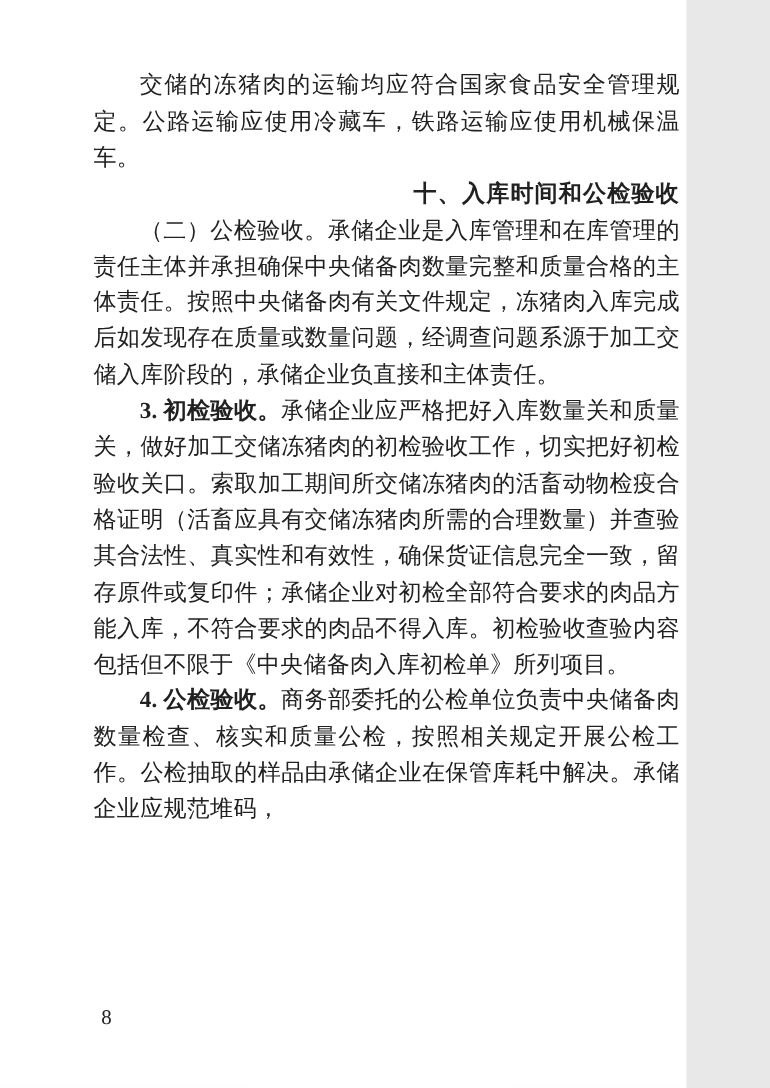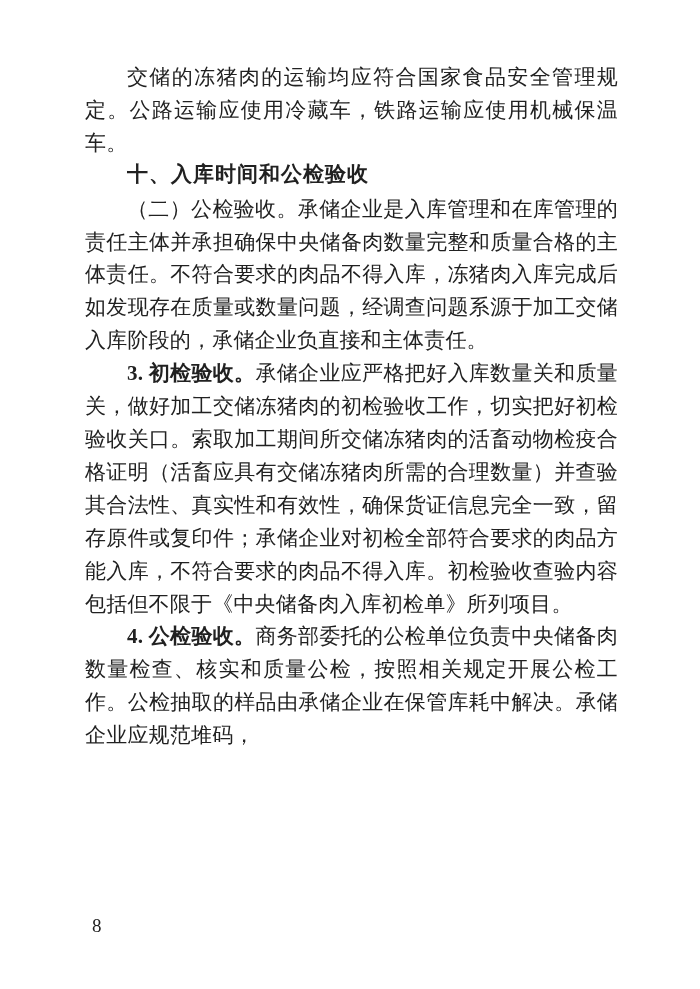--- a/index.html
+++ b/index.html
@@ -2,21 +2,21 @@
 <html><head>
 <meta charset="utf-8">
 <style>
   html, body {
     margin: 0;
     padding: 0;
     background: #e8e8e8;
   }
   .page {
     position: relative;
-    width: 700px;
+    width: 624px;
     height: 989px;
     background: #ffffff;
     overflow: hidden;
     font-family: "Liberation Serif", serif;
     color: #212121;
   }
   .text-block {
     position: absolute;
     left: 85px;
     top: 61px;
@@ -26,23 +26,23 @@
     margin: 0;
     padding: 0;
     font-size: 21px;
     line-height: 32.9px;
     text-align: justify;
     text-justify: inter-character;
     text-indent: 2em;
     letter-spacing: 0.2px;
   }
   .text-block p.heading {
-    font-family: Liberation Mono, monospace;
+    font-family: Liberation Serif, serif;
     font-weight: 700;
-    text-align: left;
+    text-align: right;
     letter-spacing: 1px;
   }
   .seg-bold {
     font-weight: 700;
   }
   .seg-kai {
     
     font-family: "Liberation Serif", serif;
   }
   .seg-normal {
@@ -62,21 +62,21 @@
 <body>
 
 <div class="page">
   <div class="text-block">
 
       <p class="body"><span class="seg-normal">交储的冻猪肉的运输均应符合国家食品安全管理规定。公路运输应使用冷藏车，铁路运输应使用机械保温车。</span></p>
 
       <p class="heading"><span class="seg-heading">十、入库时间和公检验收</span></p>
 
 
-      <p class="body"><span class="seg-kai">（二）公检验收。</span><span class="seg-normal">承储企业是入库管理和在库管理的责任主体并承担确保中央储备肉数量完整和质量合格的主体责任。不符合要求的肉品不得入库，冻猪肉入库完成后如发现存在质量或数量问题，经调查问题系源于加工交储入库阶段的，承储企业负直接和主体责任。</span></p>
+      <p class="body"><span class="seg-kai">（二）公检验收。</span><span class="seg-normal">承储企业是入库管理和在库管理的责任主体并承担确保中央储备肉数量完整和质量合格的主体责任。按照中央储备肉有关文件规定，冻猪肉入库完成后如发现存在质量或数量问题，经调查问题系源于加工交储入库阶段的，承储企业负直接和主体责任。</span></p>
 
       <p class="body"><span class="seg-bold">3. 初检验收。</span><span class="seg-normal">承储企业应严格把好入库数量关和质量关，做好加工交储冻猪肉的初检验收工作，切实把好初检验收关口。索取加工期间所交储冻猪肉的活畜动物检疫合格证明（活畜应具有交储冻猪肉所需的合理数量）并查验其合法性、真实性和有效性，确保货证信息完全一致，留存原件或复印件；承储企业对初检全部符合要求的肉品方能入库，不符合要求的肉品不得入库。初检验收查验内容包括但不限于《中央储备肉入库初检单》所列项目。</span></p>
 
 
       <p class="body"><span class="seg-bold">4. 公检验收。</span><span class="seg-normal">商务部委托的公检单位负责中央储备肉数量检查、核实和质量公检，按照相关规定开展公检工作。公检抽取的样品由承储企业在保管库耗中解决。承储企业应规范堆码，</span></p>
 
   </div>
   <div class="page-number">8</div>
 </div>
 

